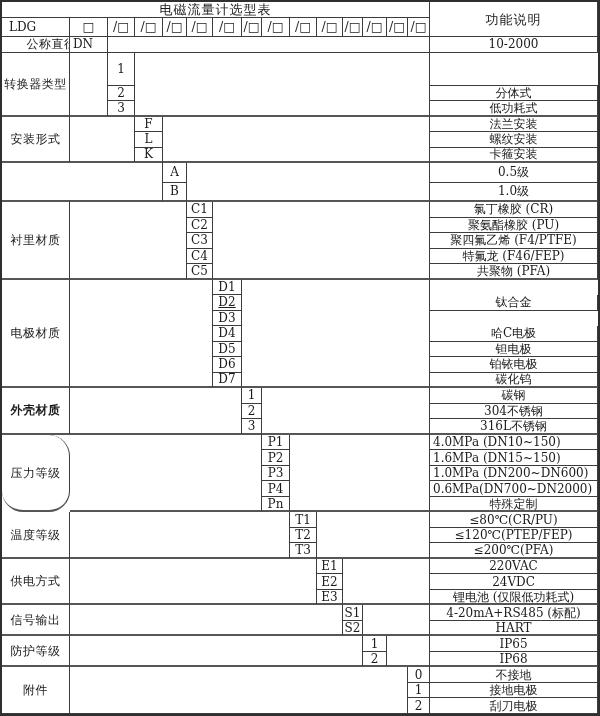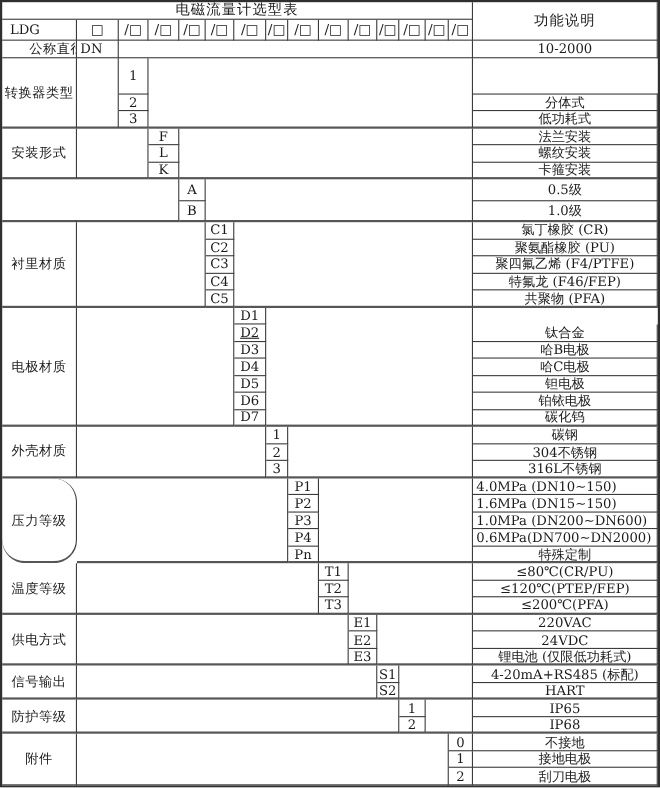--- a/index.html
+++ b/index.html
@@ -92,31 +92,30 @@
     <div class="cell desc" style="grid-area: 15 / 16;">特氟龙 (F46/FEP)</div>
     <div class="cell code gb" style="grid-area: 16 / 6;">C5</div>
     <div class="cell desc gb" style="grid-area: 16 / 16;">共聚物 (PFA)</div>
     <div class="cell gb" style="grid-area: 12 / 7 / span 5 / span 9;"></div>
     <div class="cell label gb" style="grid-area: 17 / 1 / span 7;">电极材质</div>
     <div class="cell gb" style="grid-area: 17 / 2 / span 7 / span 5;"></div>
     <div class="cell code" style="grid-area: 17 / 7;">D1</div>
     <div class="cell code" style="grid-area: 18 / 7; text-decoration: underline;">D2</div>
     <div class="cell desc" style="grid-area: 18 / 16;">钛合金</div>
     <div class="cell code" style="grid-area: 19 / 7;">D3</div>
-    <div class="cell desc" style="grid-area: 19 / 16;">哈B电极</div>
     <div class="cell code" style="grid-area: 20 / 7;">D4</div>
     <div class="cell desc" style="grid-area: 20 / 16;">哈C电极</div>
     <div class="cell code" style="grid-area: 21 / 7;">D5</div>
     <div class="cell desc" style="grid-area: 21 / 16;">钽电极</div>
     <div class="cell code" style="grid-area: 22 / 7;">D6</div>
     <div class="cell desc" style="grid-area: 22 / 16;">铂铱电极</div>
     <div class="cell code gb" style="grid-area: 23 / 7;">D7</div>
     <div class="cell desc gb" style="grid-area: 23 / 16;">碳化钨</div>
     <div class="cell gb" style="grid-area: 17 / 8 / span 7 / span 8;"></div>
-    <div class="cell label gb" style="grid-area: 24 / 1 / span 3;">外壳材质</div>
+    <div class="cell label gb" style="grid-area: 24 / 1 / span 3; font-weight: bold;">外壳材质</div>
     <div class="cell gb" style="grid-area: 24 / 2 / span 3 / span 6;"></div>
     <div class="cell code" style="grid-area: 24 / 8;">1</div>
     <div class="cell desc" style="grid-area: 24 / 16;">碳钢</div>
     <div class="cell code" style="grid-area: 25 / 8;">2</div>
     <div class="cell desc" style="grid-area: 25 / 16;">304不锈钢</div>
     <div class="cell code gb" style="grid-area: 26 / 8;">3</div>
     <div class="cell desc gb" style="grid-area: 26 / 16;">316L不锈钢</div>
     <div class="cell gb" style="grid-area: 24 / 9 / span 3 / span 7;"></div>
     <div class="cell label gb" style="grid-area: 27 / 1 / span 5; border-radius: 21px;">压力等级</div>
     <div class="cell gb" style="grid-area: 27 / 2 / span 5 / span 7;"></div>

